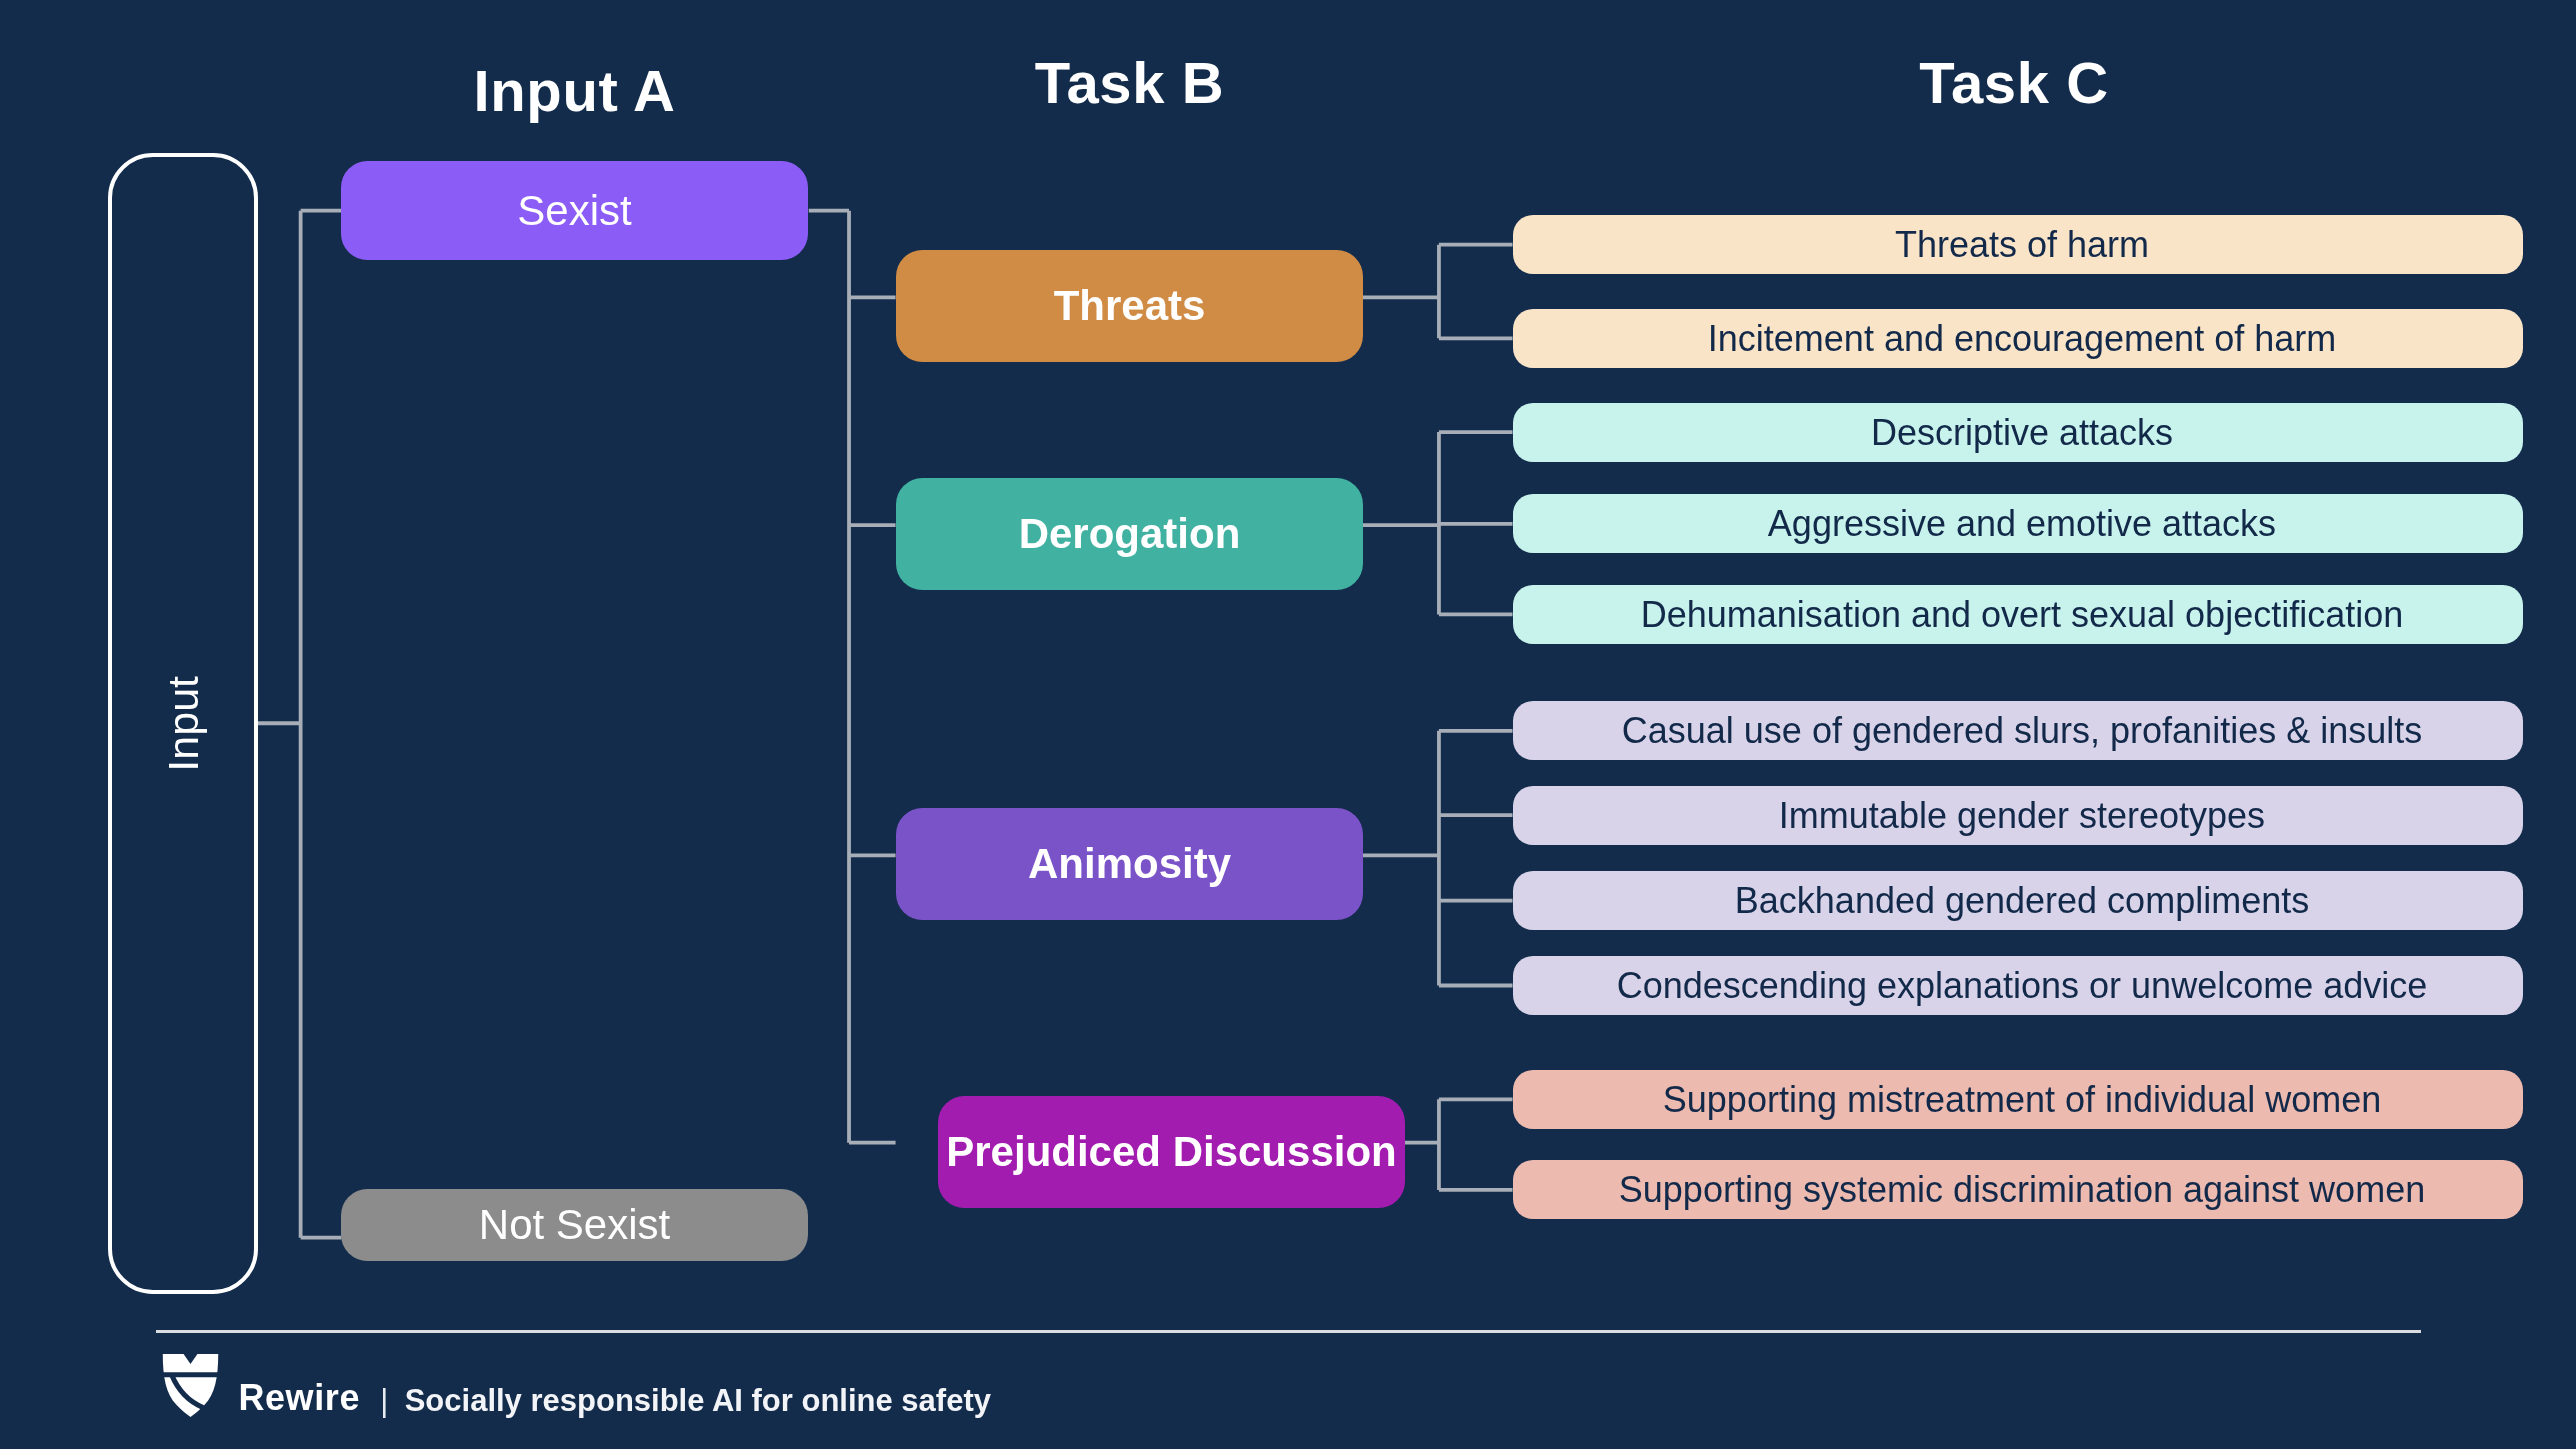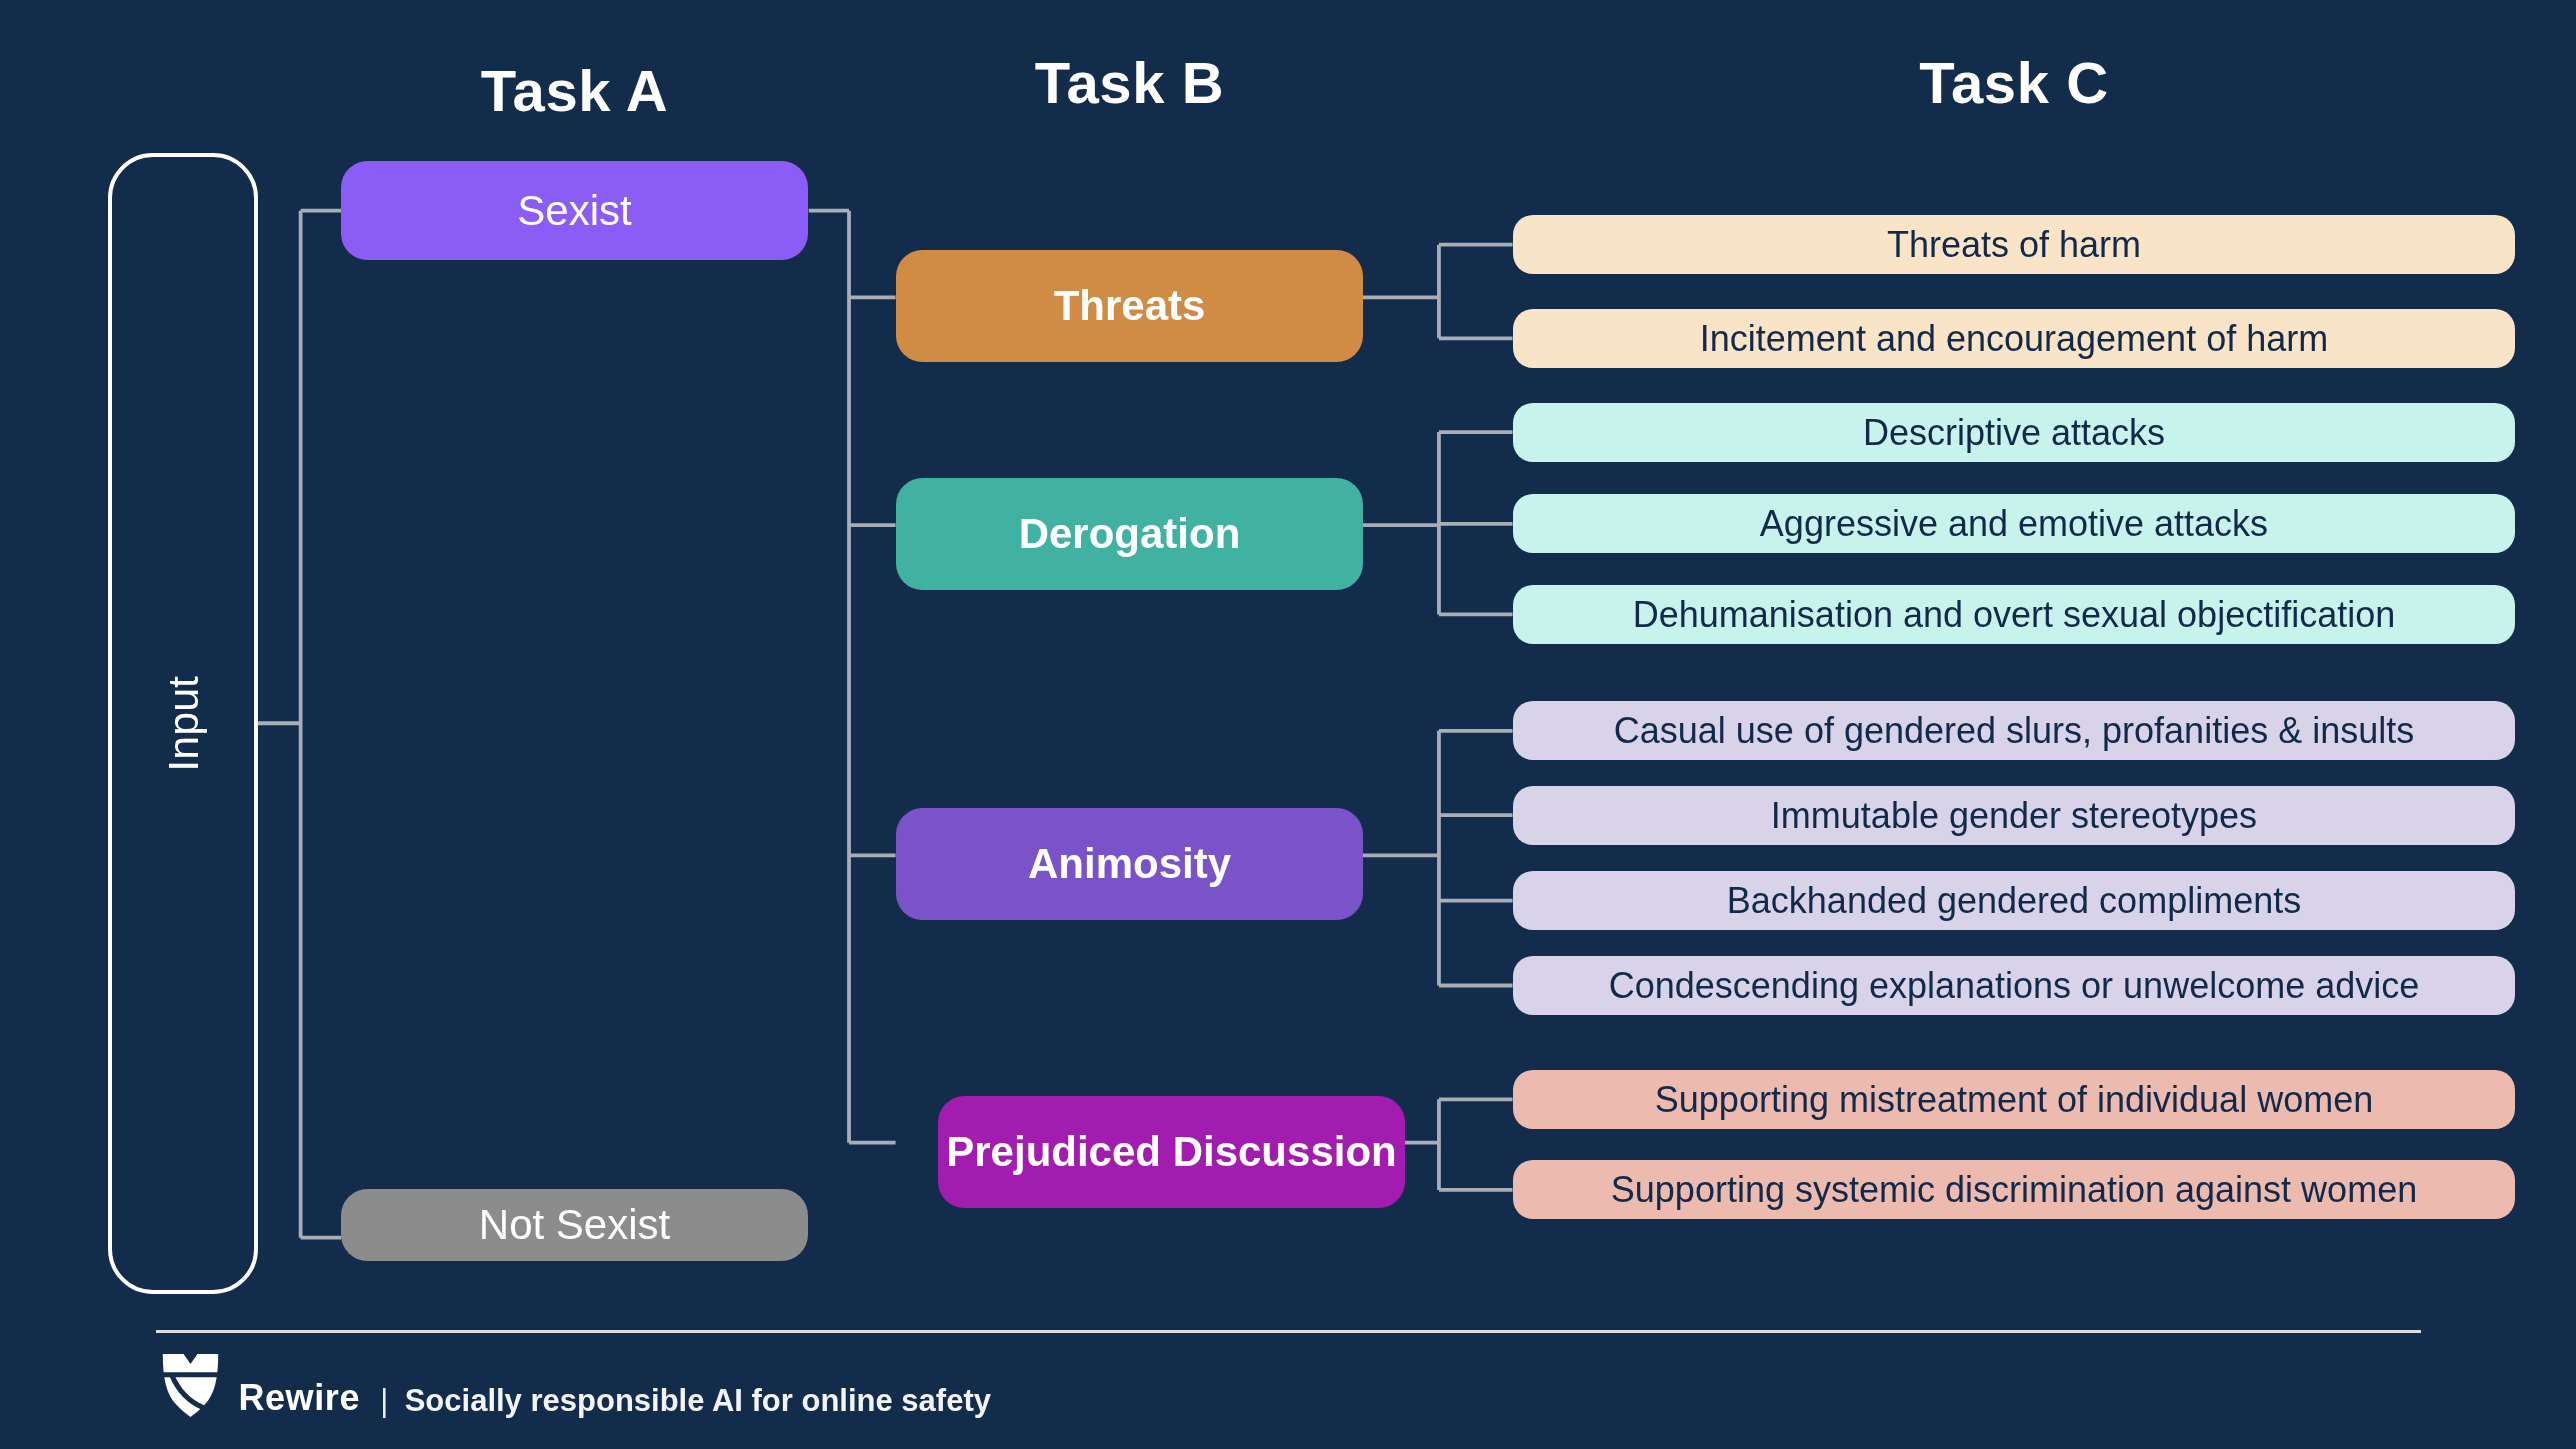--- a/index.html
+++ b/index.html
@@ -69,20 +69,21 @@
     position: absolute;
     left: 1513px; width: 1002px; height: 59px;
     border-radius: 20px;
     display: flex;
     align-items: center;
     justify-content: center;
     color: #12294A;
     font-size: 36px;
     font-weight: 500;
     text-align: center;
+    padding-left: 8px;
   }
   .c-threats    { background: #FAE4C8; }
   .c-derogation { background: #C8F3EC; }
   .c-animosity  { background: #D8D3E9; }
   .c-prejudiced { background: #EDBAAF; }
   .footer-line {
     position: absolute;
     left: 156px; top: 1330px;
     width: 2265px; height: 3.1px;
     background: #D9DDE1;
@@ -122,21 +123,21 @@
     <g stroke="#A8AEB7" stroke-width="6" fill="none">
       <path d="M410 1150 H478 M478 335 V1968 M478 335 H543 M478 1968 H543"></path>
       <path d="M1286 335 H1350 M1350 335 V1817 M1350 473 H1424 M1350 835 H1424 M1350 1360 H1424 M1350 1817 H1424"></path>
       <path d="M2166 473 H2288 M2288 389 V538 M2288 389 H2405 M2288 538 H2405"></path>
       <path d="M2166 835 H2288 M2288 687 V977 M2288 687 H2405 M2288 833 H2405 M2288 977 H2405"></path>
       <path d="M2166 1360 H2288 M2288 1162 V1567 M2288 1162 H2405 M2288 1296 H2405 M2288 1432 H2405 M2288 1567 H2405"></path>
       <path d="M2166 1817 H2288 M2288 1748 V1892 M2288 1748 H2405 M2288 1892 H2405"></path>
     </g>
   </svg>
 
-  <div class="col-header" style="left:341px; top:57px; width:467px;">Task A</div>
+  <div class="col-header" style="left:341px; top:57px; width:467px;">Input A</div>
   <div class="col-header" style="left:896px; top:49px; width:467px;">Task B</div>
   <div class="col-header" style="left:1513px; top:49px; width:1002px;">Task C</div>
 
   <div class="input-box">
     <span class="input-label">Input</span>
   </div>
 
   <div class="node pillA sexist" style="top:161px; height:99px;">Sexist</div>
   <div class="node pillA notsexist" style="top:1189px; height:72px;">Not Sexist</div>
 

